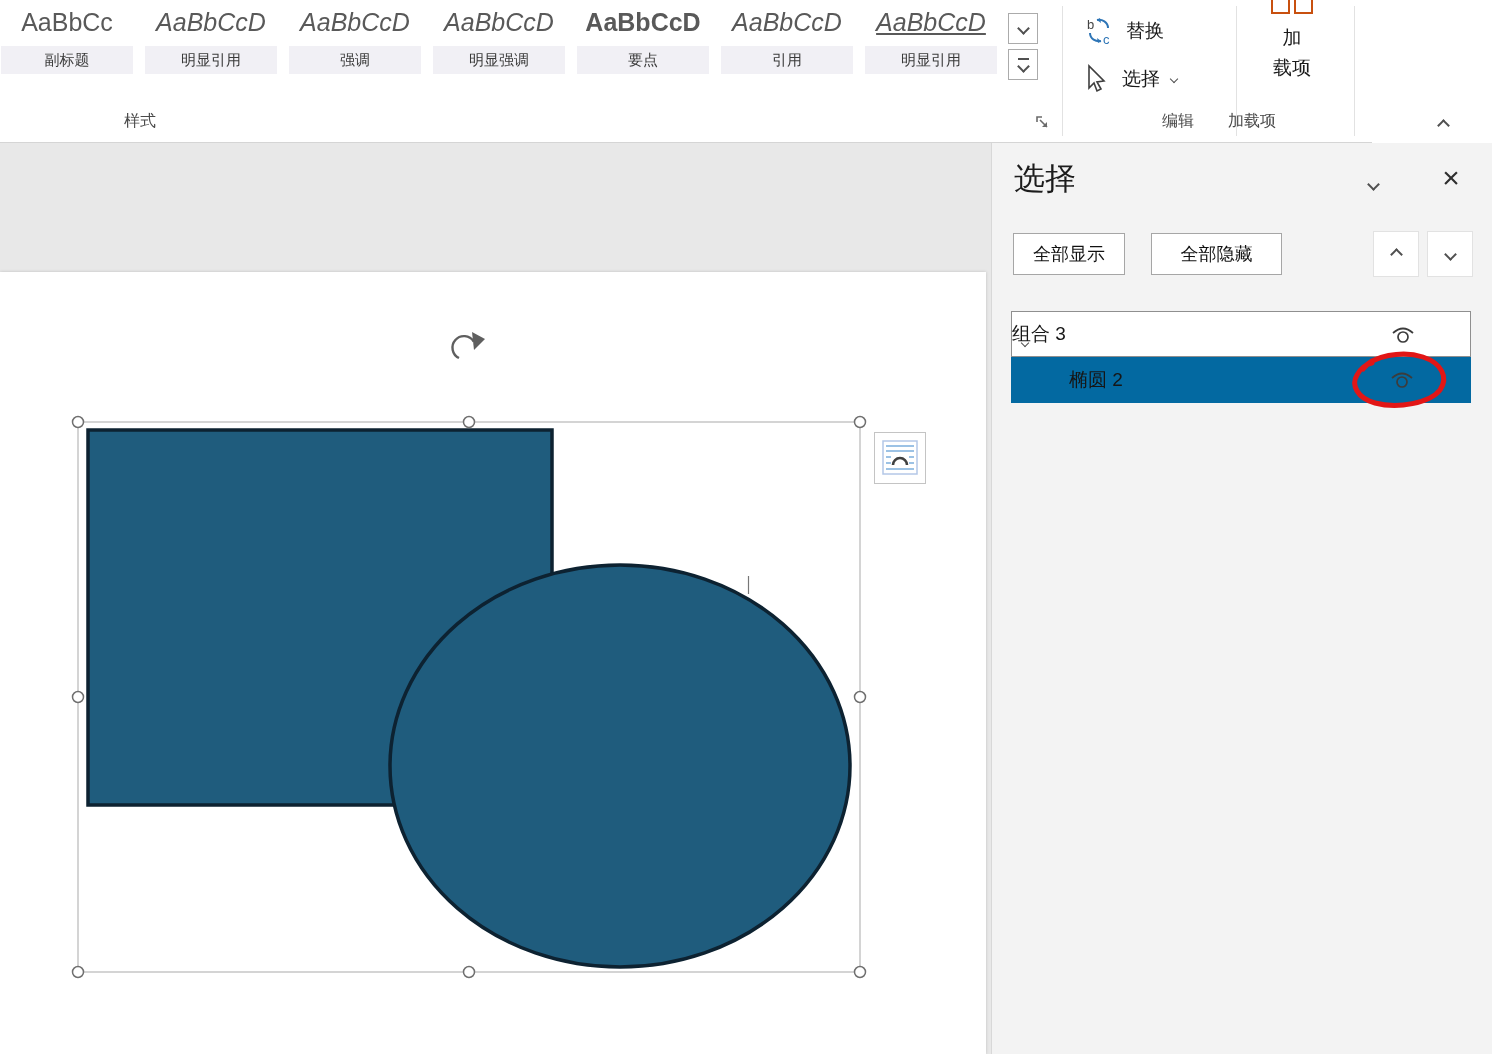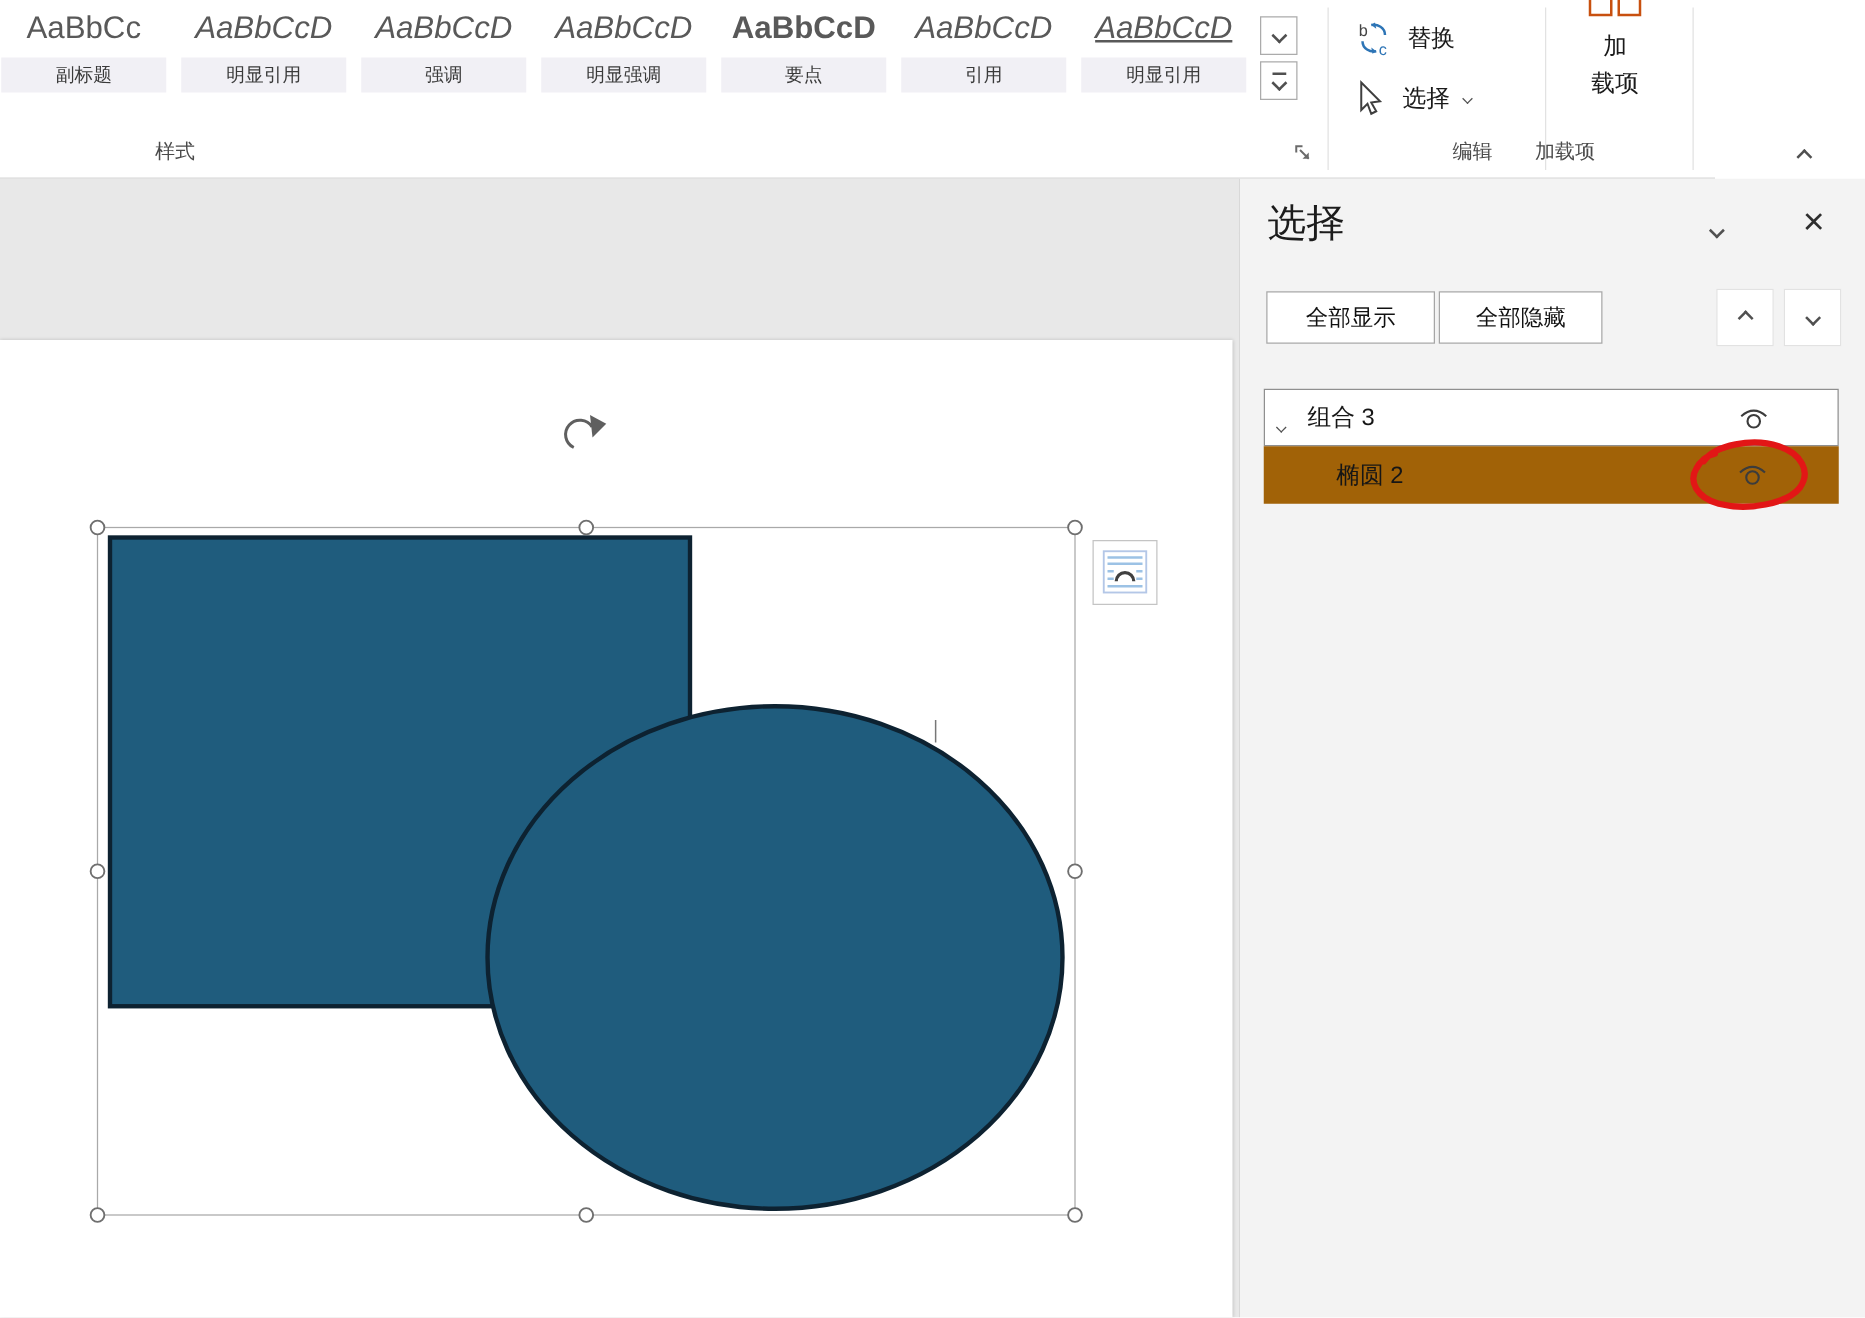--- a/index.html
+++ b/index.html
@@ -56,22 +56,22 @@
   .pane-close{position:absolute;left:442px;top:18px;width:34px;height:34px;font-size:30px;color:#2E2E2E;
         display:flex;align-items:center;justify-content:center;cursor:pointer;}
   .pane-btn{position:absolute;top:90px;height:42px;background:#fff;border:1px solid #A6A6A6;box-sizing:border-box;
         font-size:18px;color:#111;display:flex;align-items:center;justify-content:center;cursor:pointer;}
   .mini-btn{position:absolute;top:88px;width:46px;height:46px;background:#fff;border:1px solid #E2E2E2;box-sizing:border-box;
         display:flex;align-items:center;justify-content:center;cursor:pointer;}
   .tree{position:absolute;left:19px;top:168px;width:460px;}
   .trow{position:relative;height:46px;display:flex;align-items:center;font-size:19px;color:#161616;cursor:pointer;box-sizing:border-box;}
   .trow .lbl{flex:1;}
   .trow .eye{position:absolute;left:378px;top:12px;width:26px;height:22px;cursor:pointer;}
-  .trow.group{background:#fff;border:1px solid #8F8F8F;padding-left:34px;}
-  .trow.child1{background:#a16207;padding-left:58px;}
+  .trow.group{background:#fff;border:1px solid #8F8F8F;}
+  .trow.child1{background:#0369a1;padding-left:58px;}
   .trow.child2{padding-left:58px;}
   .trow .expander{position:absolute;left:10px;top:17px;}
 
   .overlay-svg{position:absolute;left:0;top:0;width:1492px;height:1054px;pointer-events:none;z-index:50;}
 </style>
 </head>
 <body>
 
 <div class="app">
 
@@ -224,21 +224,21 @@
     </div>
   </div>
 
   <div class="pane">
     <div class="pane-title">选择</div>
     <div class="pane-chevbtn">
       <span class="chev down"></span>
     </div>
     <div class="pane-close">×</div>
 
-    <div class="pane-btn" style="left:21px;width:135px">全部显示</div>
+    <div class="pane-btn" style="left:21px;width:112px">全部显示</div>
     <div class="pane-btn" style="left:159px;width:131px">全部隐藏</div>
 
     <div class="mini-btn" style="left:381px">
       <span class="chev up"></span>
     </div>
     <div class="mini-btn" style="left:435px">
       <span class="chev down"></span>
     </div>
 
     <div class="tree">

